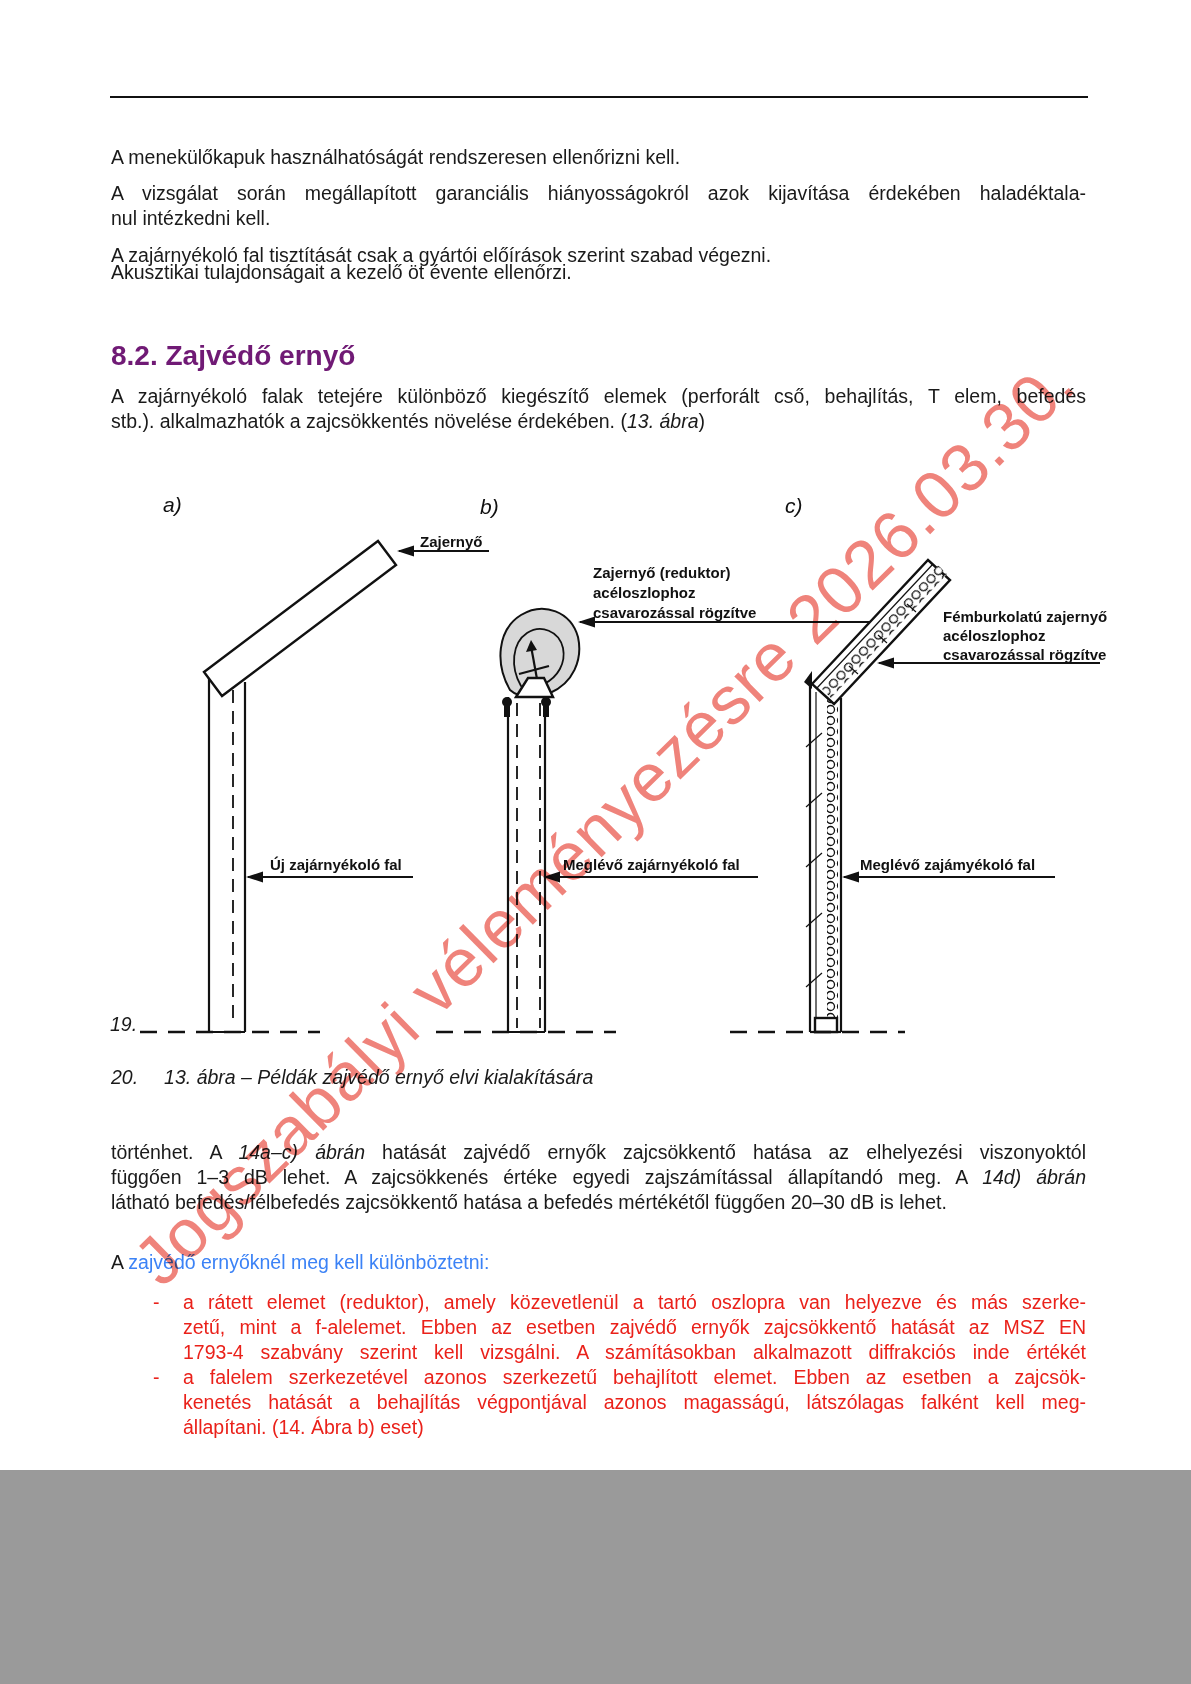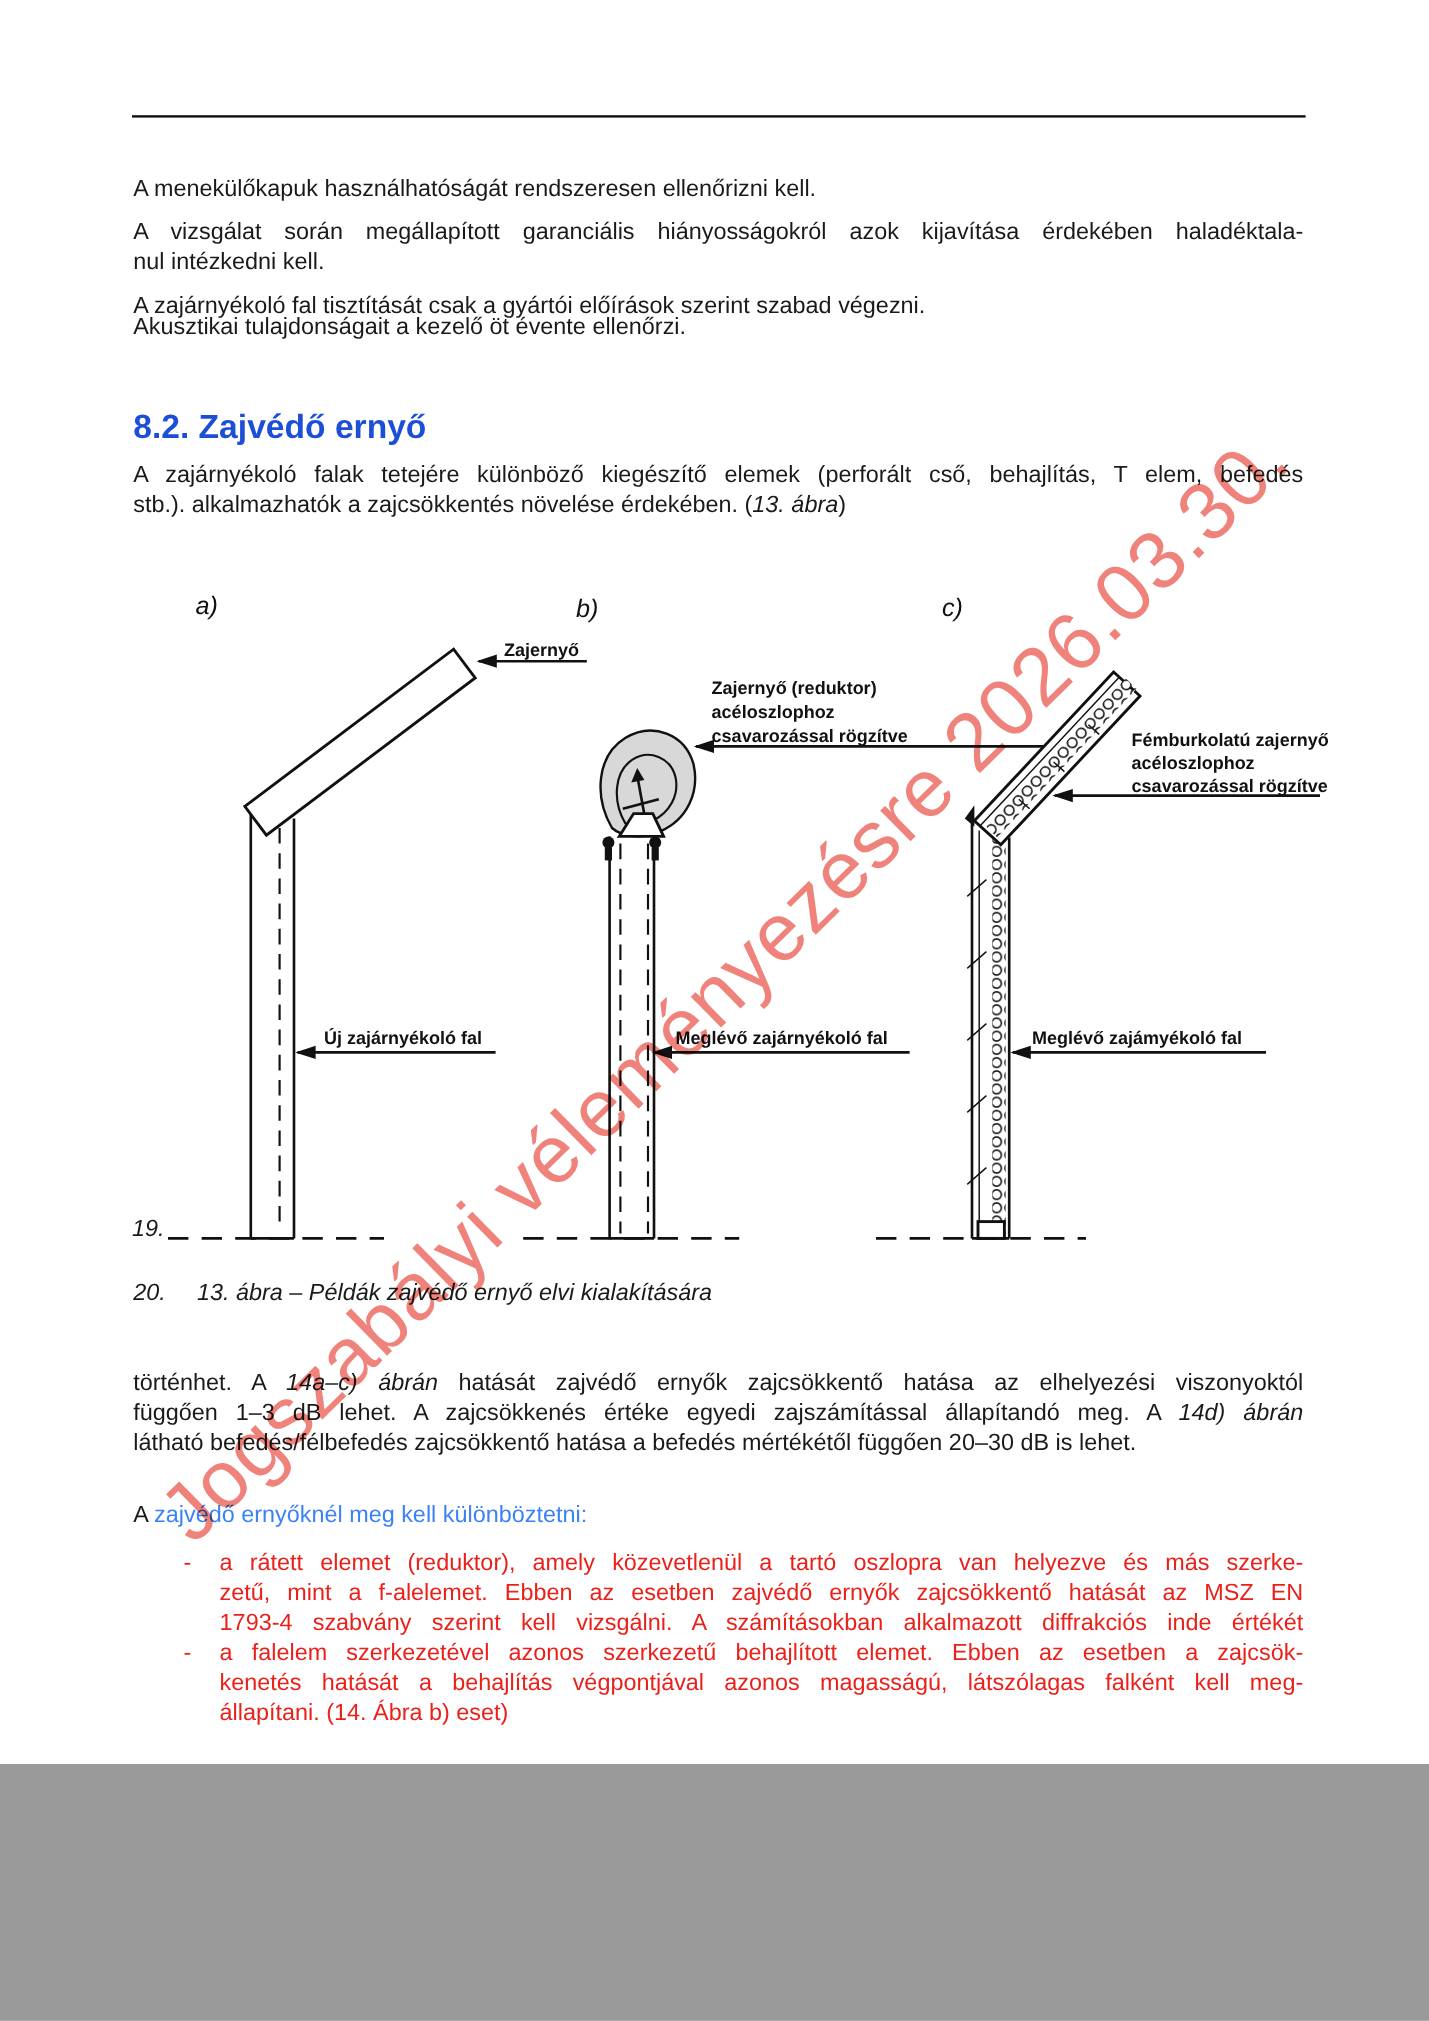--- a/index.html
+++ b/index.html
@@ -4,21 +4,21 @@
 <style>
   html,body{margin:0;padding:0;background:#9a9a9a;}
   .page{position:relative;width:1191px;height:1470px;background:#ffffff;overflow:hidden;
         font-family:"Liberation Sans",sans-serif;color:#1a1a1a;}
   .hrule{position:absolute;left:110px;width:978px;height:2px;background:#111;}
   .block{position:absolute;left:111px;width:975px;font-size:19.5px;line-height:25px;}
   .ln.just{text-align:justify;text-align-last:justify;}
   .it{font-style:italic;}
   .red{color:#3b82f6;}
   .redblock{color:#ea211a;}
-  .heading{position:absolute;left:111px;margin:0;font-size:28px;font-weight:bold;line-height:32px;color:#1d4ed8;}
+  .heading{position:absolute;left:111px;margin:0;font-size:28px;font-weight:bold;line-height:32px;color:#701a75;}
   .caption{position:absolute;left:111px;font-size:19.5px;font-style:italic;}
   .cap-text{margin-left:26px;}
   .linenum{position:absolute;left:110px;font-size:19.5px;font-style:italic;}
   .pageno{position:absolute;left:113px;top:1585px;font-size:19.5px;}
   .watermark{position:absolute;left:118px;top:1244px;font-size:68px;letter-spacing:1px;
              white-space:nowrap;transform:rotate(-44.5deg);transform-origin:0 0;
              color:#ef837b;mix-blend-mode:multiply;z-index:9;}
   .figure{position:absolute;left:0;top:440px;}
   .figure line{stroke:#111;stroke-width:2.2;}
   .figure line.thin{stroke-width:1.2;}

